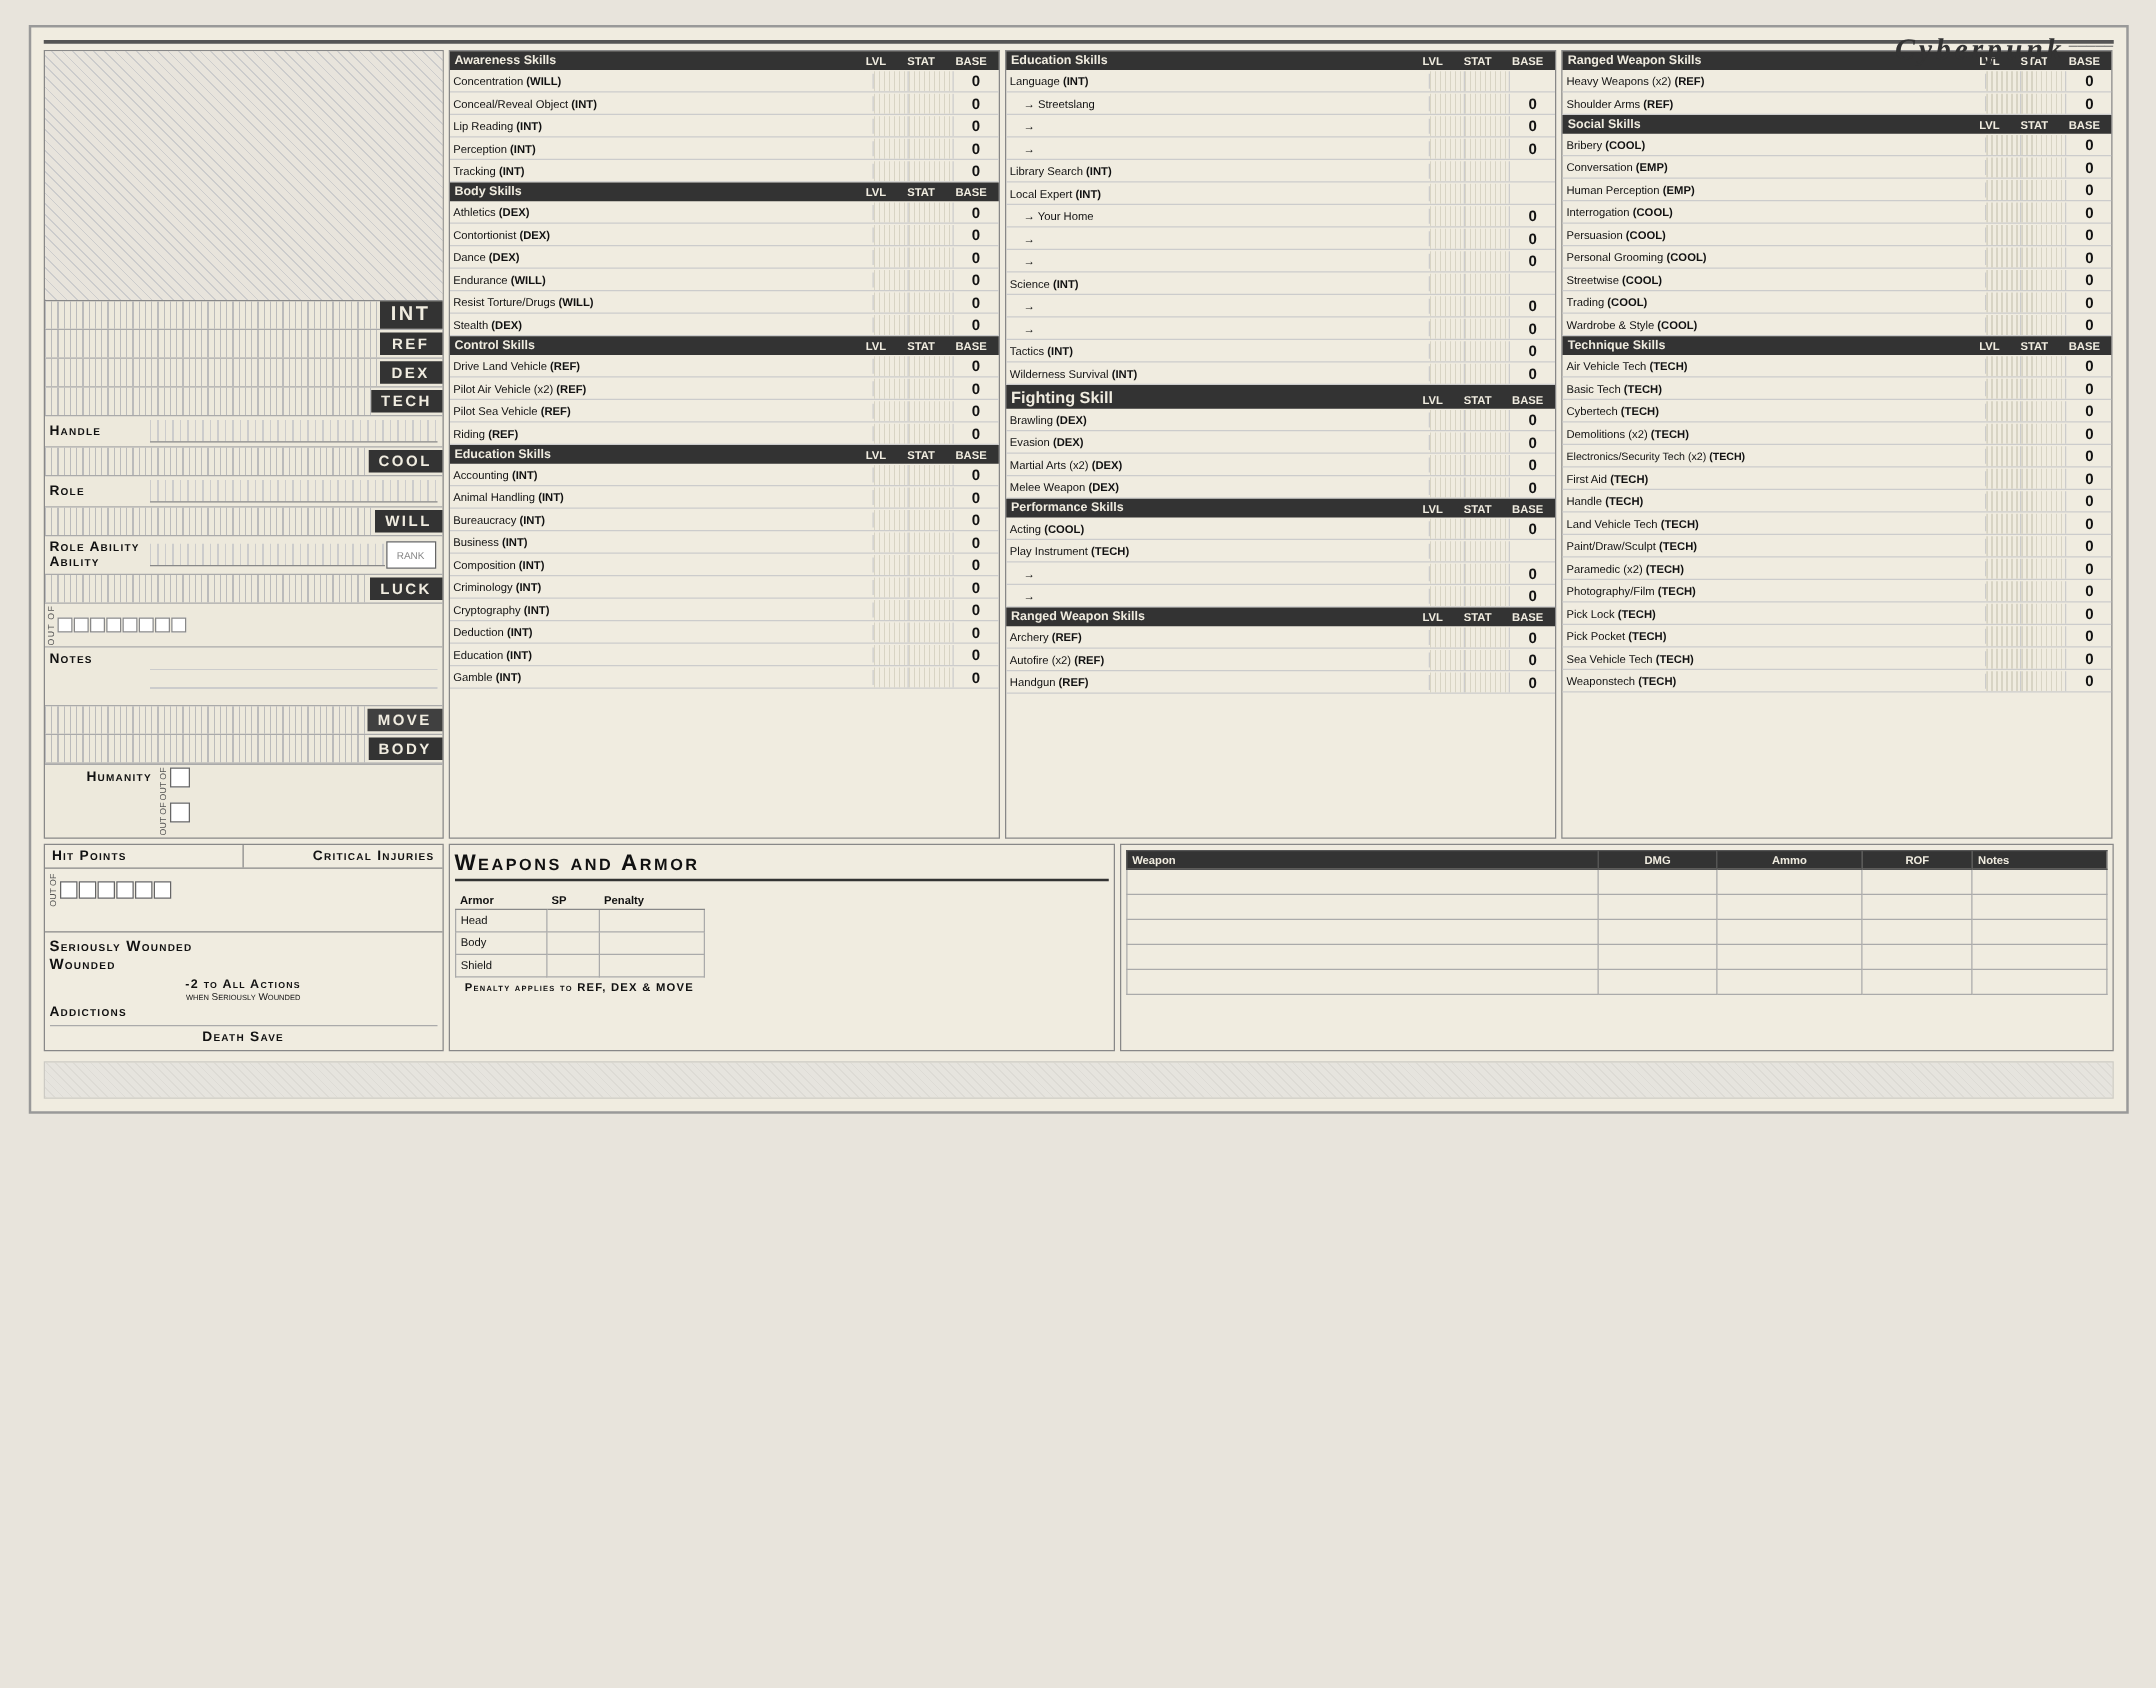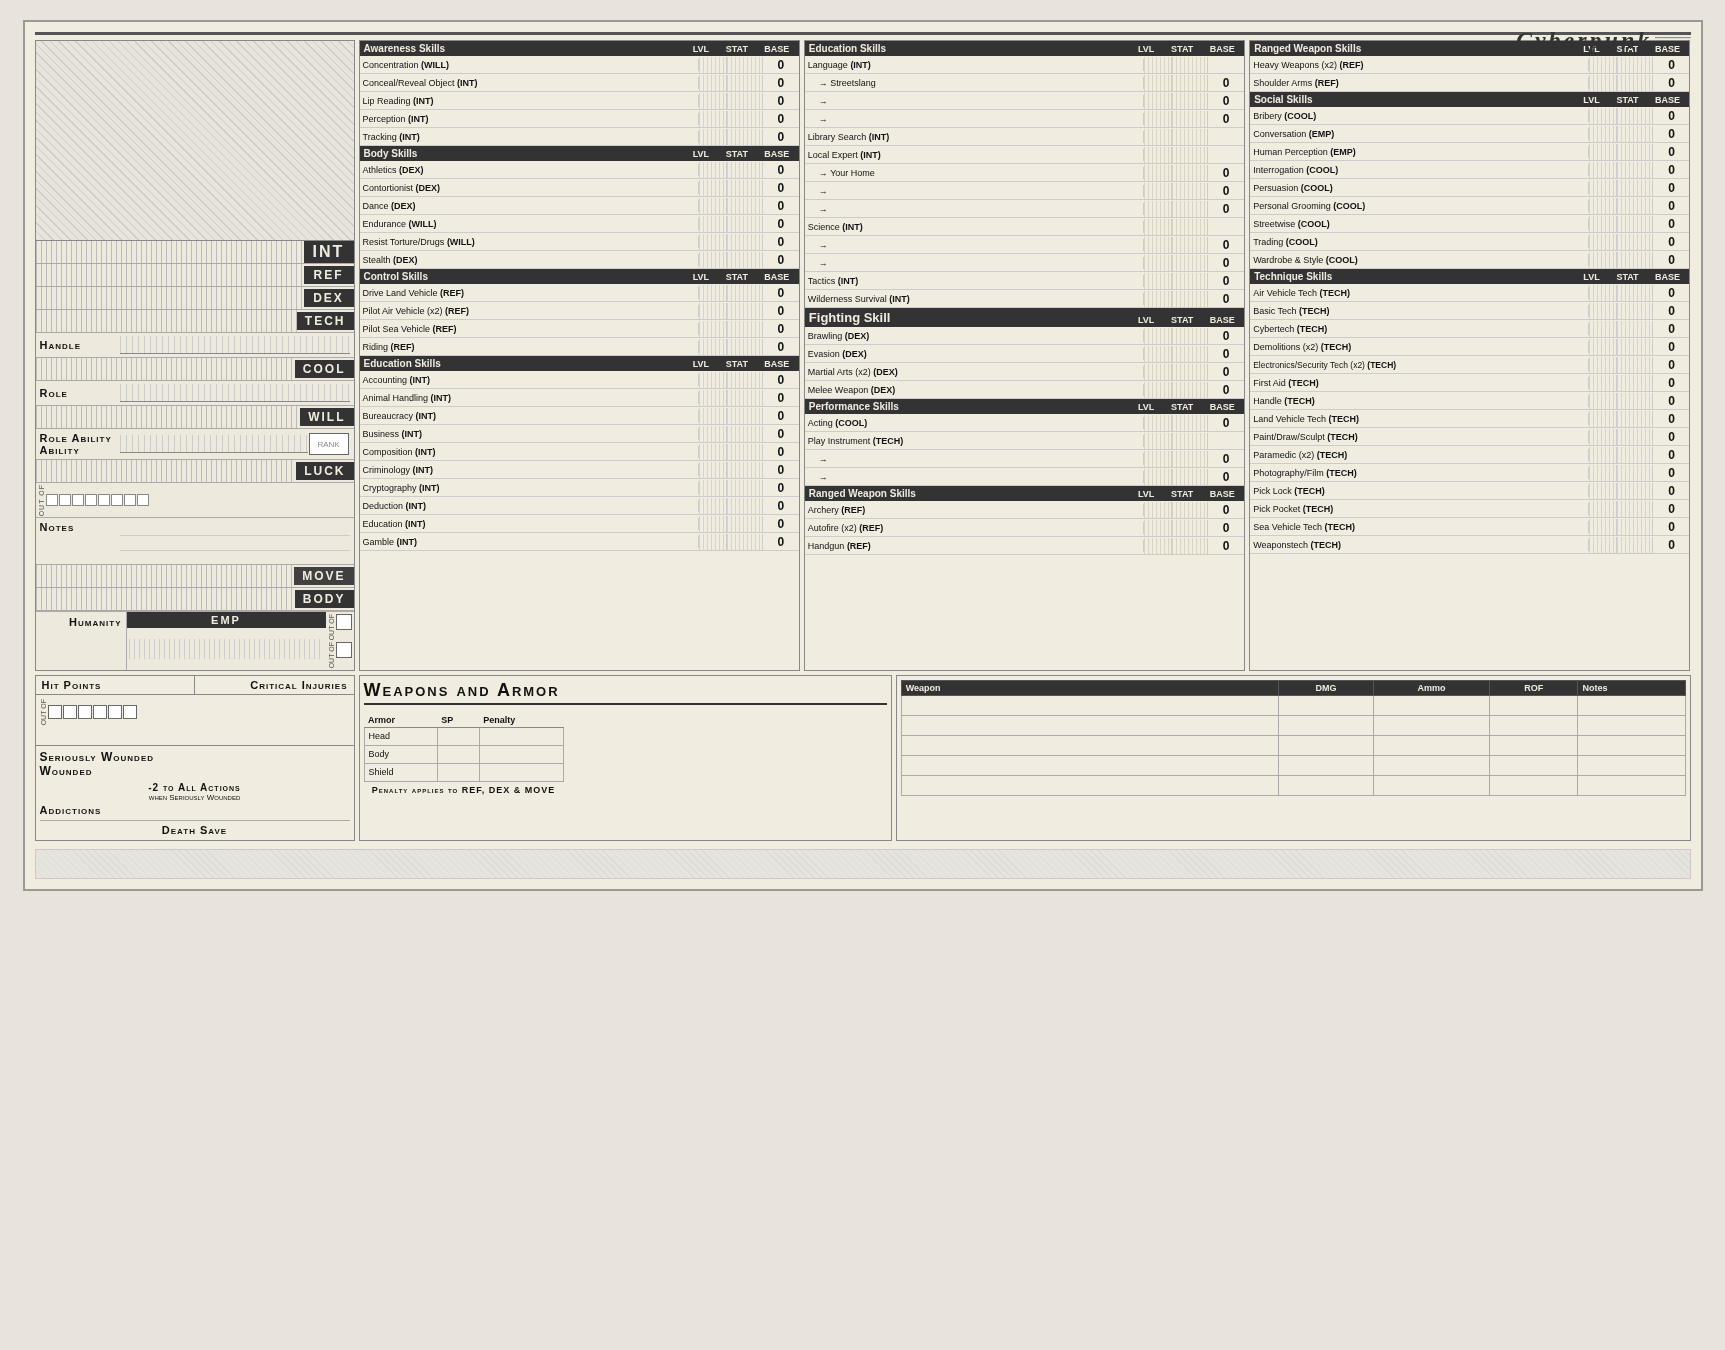--- a/index.html
+++ b/index.html
@@ -286,26 +286,20 @@
           <div style="background: #404040; color: #f0ece0; font-weight: bold; font-size: 12px; padding: 2px 8px; letter-spacing: 2px; min-width: 50px; text-align: center;">MOVE</div>
         </div>
 
         <div class="stat-row">
           <div style="flex:1; background: repeating-linear-gradient(90deg, #bbb 0, #bbb 1px, transparent 1px, transparent 5px); min-height: 22px;"></div>
           <div style="background: #333; color: #f0ece0; font-weight: bold; font-size: 12px; padding: 2px 8px; letter-spacing: 2px; min-width: 50px; text-align: center;">BODY</div>
         </div>
 
         <div class="humanity-box">
           <div class="humanity-label">Humanity</div>
-          <div class="emp-area">
-            <div class="emp-label">EMP</div>
-            <div style="display: flex; flex: 1; align-items: center; padding: 2px; gap: 2px;">
-              <div style="flex: 1; background: repeating-linear-gradient(90deg, #ccc 0, #ccc 1px, transparent 1px, transparent 5px); min-height: 20px;"></div>
-            </div>
-          </div>
           <div style="display: flex; flex-direction: column; justify-content: flex-end; padding: 2px; gap: 1px;">
             <div style="display: flex; gap: 1px;">
               <span style="font-size: 7px; color: #555; writing-mode: vertical-rl; transform: rotate(180deg);">OUT OF</span>
               <div style="width: 16px; height: 16px; border: 1px solid #666; background: #fff;"></div>
             </div>
             <div style="display: flex; gap: 1px;">
               <span style="font-size: 7px; color: #555; writing-mode: vertical-rl; transform: rotate(180deg);">OUT OF</span>
               <div style="width: 16px; height: 16px; border: 1px solid #666; background: #fff;"></div>
             </div>
           </div>

